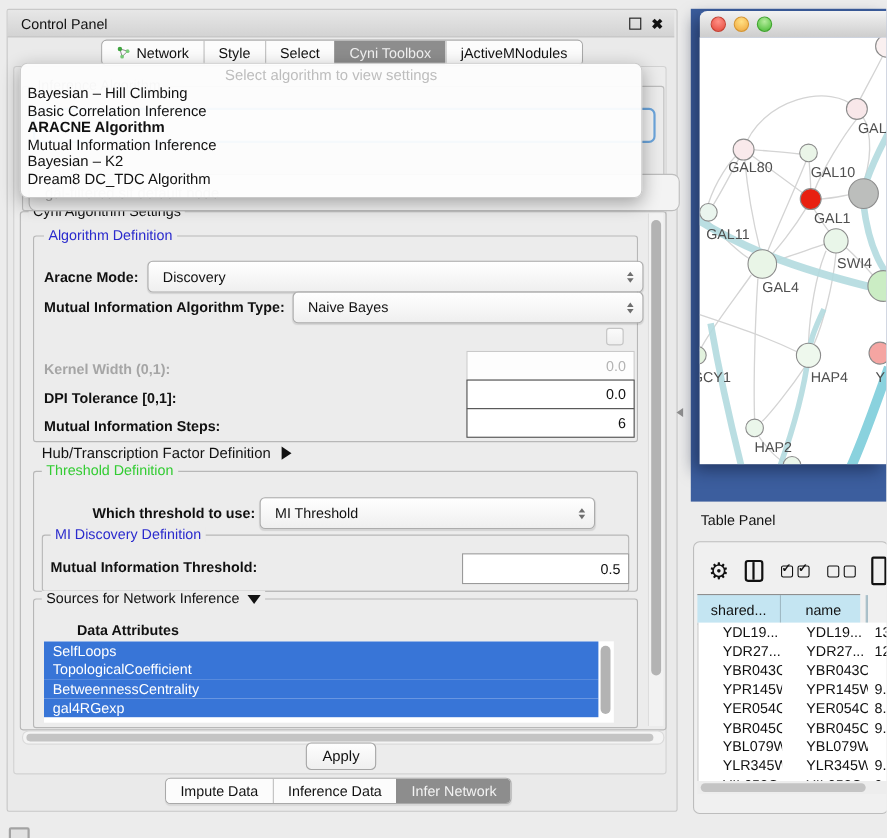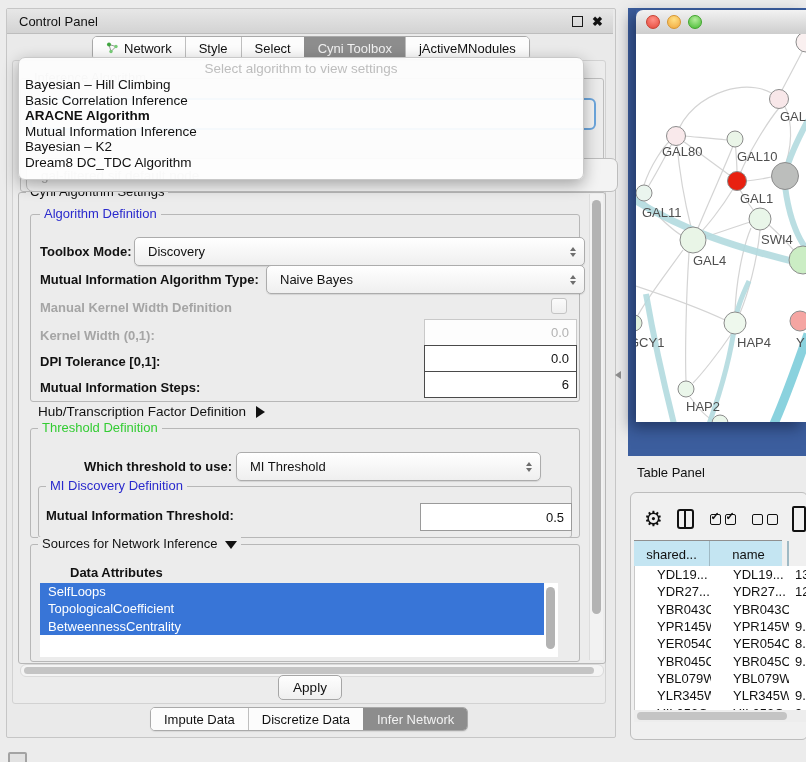--- a/index.html
+++ b/index.html
@@ -179,39 +179,38 @@
   <div class="abs grp" style="left:18px;top:192px;width:586px;height:470px;"></div>
   <div class="abs grp-title" style="left:26px;top:185px;">Cyni Algorithm Settings</div>
 
   <div class="abs vscroll" style="left:589px;top:194px;width:13px;height:466px;">
     <span class="vthumb" style="left:2px;top:6px;width:9px;height:414px;"></span>
   </div>
 
   <div class="abs grp" style="left:30px;top:214px;width:548px;height:186px;"></div>
   <div class="abs grp-title t-blue" style="left:40px;top:207px;">Algorithm Definition</div>
 
-  <span class="blab" style="left:40px;top:244px;">Toolbox Mode:</span>
+  <span class="blab" style="left:40px;top:244px;">Aracne Mode:</span>
   <div class="combo" style="left:134px;top:237px;width:436px;height:27px;">
     <span>Discovery</span>
     <span class="arrows">
         <span class="tri-up"></span>
         <span class="tri-dn"></span>
       </span>
   </div>
 
   <span class="blab" style="left:40px;top:272px;">Mutual Information Algorithm Type:</span>
   <div class="combo" style="left:266px;top:265px;width:304px;height:27px;">
     <span>Naive Bayes</span>
     <span class="arrows">
         <span class="tri-up"></span>
         <span class="tri-dn"></span>
       </span>
   </div>
 
-  <span class="blab disabled" style="left:40px;top:300px;">Manual Kernel Width Definition</span>
   <span class="cb" style="left:551px;top:298px;"></span>
 
   <span class="blab disabled" style="left:40px;top:328px;">Kernel Width (0,1):</span>
   <div class="field disabled" style="left:424px;top:319px;width:144px;height:25px;">
     <span>0.0</span>
   </div>
 
   <span class="blab" style="left:40px;top:354px;">DPI Tolerance [0,1]:</span>
   <div class="field strong" style="left:424px;top:345px;width:144px;height:25px;">
     <span>0.0</span>
@@ -247,35 +246,36 @@
 
   <div class="abs grp" style="left:30px;top:544px;width:548px;height:116px;"></div>
   <div class="abs grp-title" style="left:38px;top:537px;">
     <span>Sources for Network Inference</span><span class="down-tri"></span>
   </div>
   <span class="blab" style="left:36px;top:565px;margin-left:34px;">Data Attributes</span>
   <div class="abs attr-list" id="attrList">
       <div class="attr-item">SelfLoops</div>
       <div class="attr-item">TopologicalCoefficient</div>
       <div class="attr-item">BetweennessCentrality</div>
+      <div class="attr-item">gal4RGexp</div>
     </div>
   <span class="vthumb" style="left:546px;top:587px;width:9px;height:62px;"></span>
 
   <div class="abs hscroll" style="left:20px;top:664px;width:582px;height:11px;">
     <span class="hthumb" style="left:3px;top:1.5px;width:570px;height:7px;"></span>
   </div>
 
   <div class="abs apply-btn">Apply</div>
 
   <div class="abs segbar cp-bottom-tabs" id="bottomTabs">
       <div class="seg">
         <span>Impute Data</span>
       </div>
       <div class="seg">
-        <span>Discretize Data</span>
+        <span>Inference Data</span>
       </div>
       <div class="seg sel">
         <span>Infer Network</span>
       </div>
     </div>
 
   <div class="abs corner-ico"></div>
   <div class="abs split-arrow"></div>
 
   <div class="abs blue-panel"></div>

